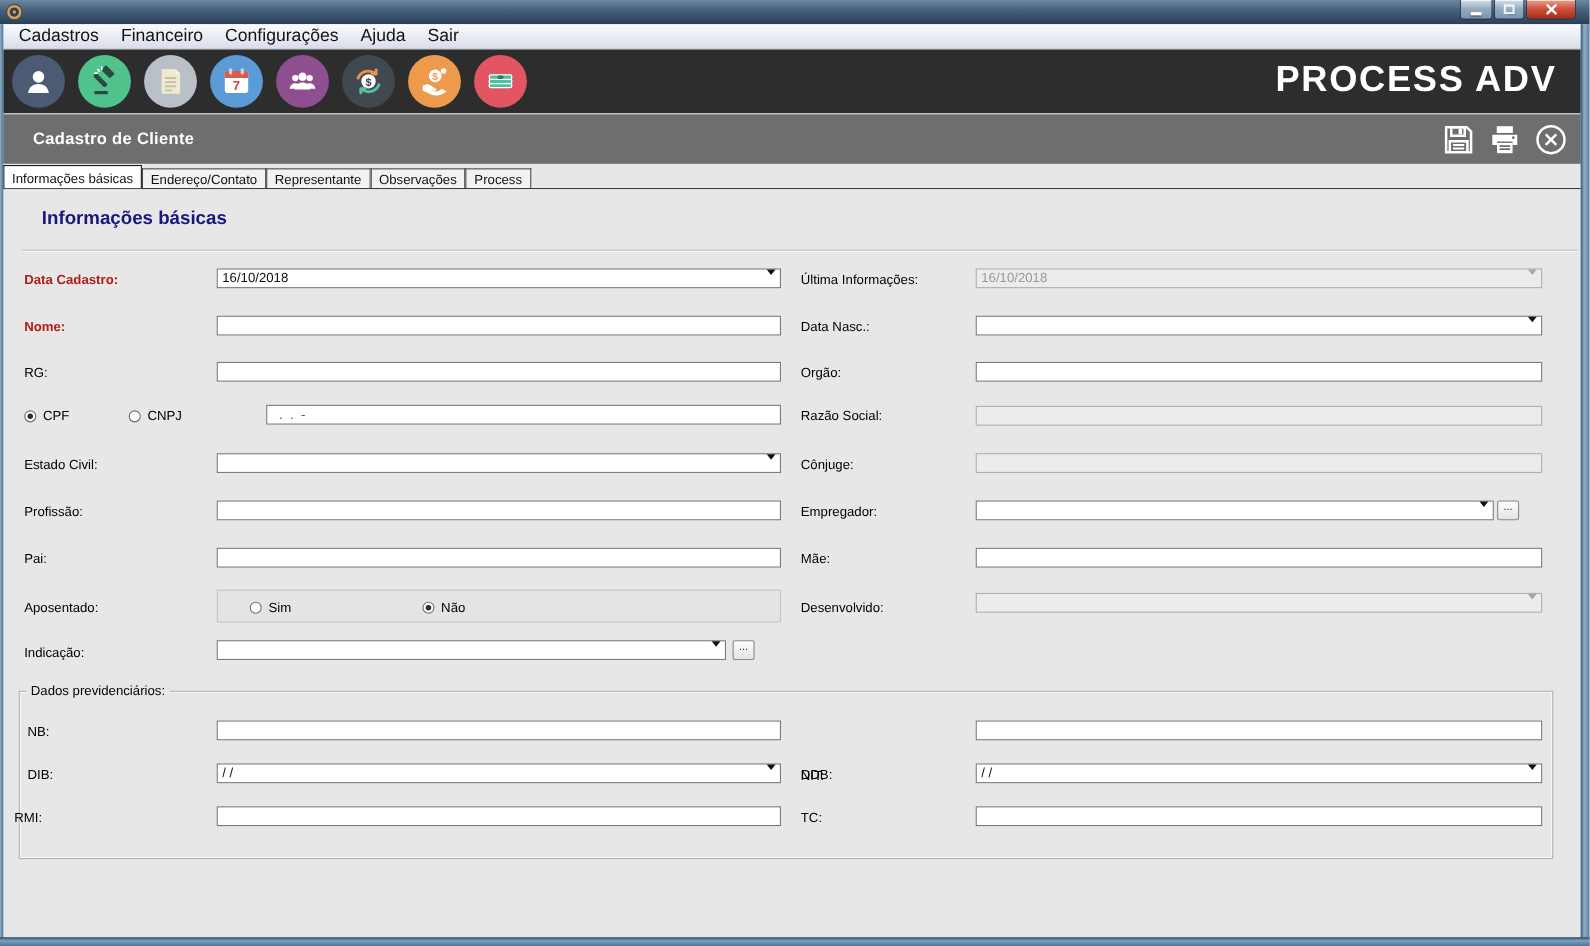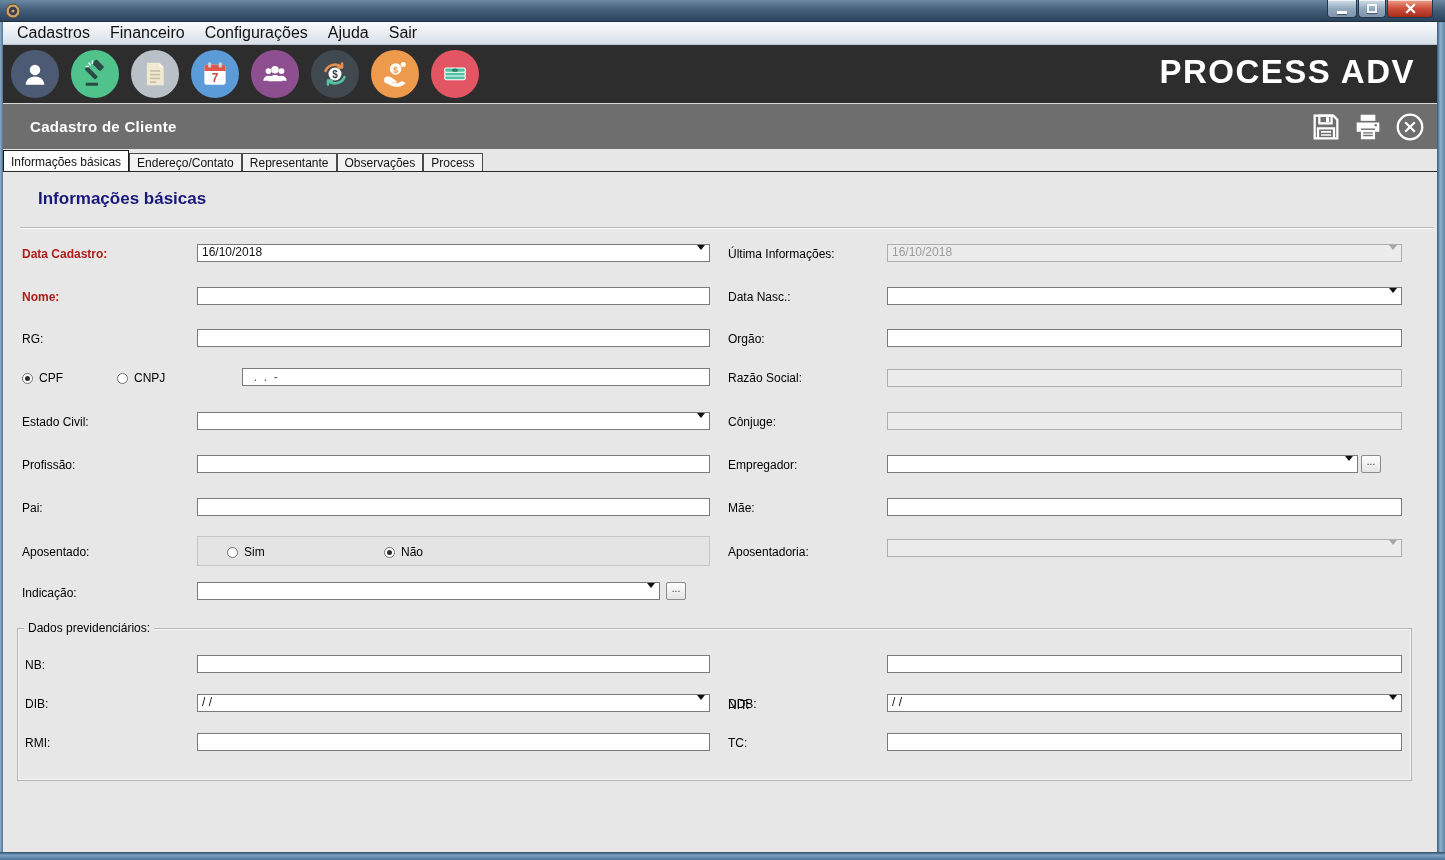--- a/index.html
+++ b/index.html
@@ -339,21 +339,21 @@
   <span class="flabel" style="left:22px; top:545px">Aposentado:</span>
   <div class="subpanel" style="left:197px; top:536px; width:513px; height:30px"></div>
   <label class="radio-wrap" style="left:227px; top:545px">
     <span class="radio"></span>
     <span class="radio-lbl">Sim</span>
   </label>
   <label class="radio-wrap" style="left:384px; top:545px">
     <span class="radio checked"></span>
     <span class="radio-lbl">Não</span>
   </label>
-  <span class="flabel" style="left:728px; top:545px">Aposentadoria:</span>
+  <span class="flabel" style="left:728px; top:545px">Desenvolvido:</span>
   <div class="combo disabled" style="left:887px; top:539px; width:515px">
     <span class="ctext"></span>
     <span class="arr"></span>
   </div>
 
   <span class="flabel" style="left:22px; top:586px">Indicação:</span>
   <div class="combo" style="left:197px; top:582px; width:463px">
     <span class="ctext"></span>
     <span class="arr"></span>
   </div>
@@ -371,21 +371,21 @@
   <div class="combo" style="left:197px; top:694px; width:513px">
     <span class="ctext">/ /</span>
     <span class="arr"></span>
   </div>
   <span class="flabel" style="left:728px; top:697px">DDB:</span>
   <div class="combo" style="left:887px; top:694px; width:515px">
     <span class="ctext">/ /</span>
     <span class="arr"></span>
   </div>
 
-  <span class="flabel" style="left:25px; top:736px">RMI:</span>
+  <span class="flabel" style="left:13px; top:736px">RMI:</span>
   <input class="tbox" style="left: 197px; top: 733px; width: 513px;" value="">
   <span class="flabel" style="left:728px; top:736px">TC:</span>
   <input class="tbox" style="left: 887px; top: 733px; width: 515px;" value="">
 
   <div class="frame-left"></div>
   <div class="frame-right"></div>
   <div class="frame-bottom"></div>
 </div>
 
 </body></html>

